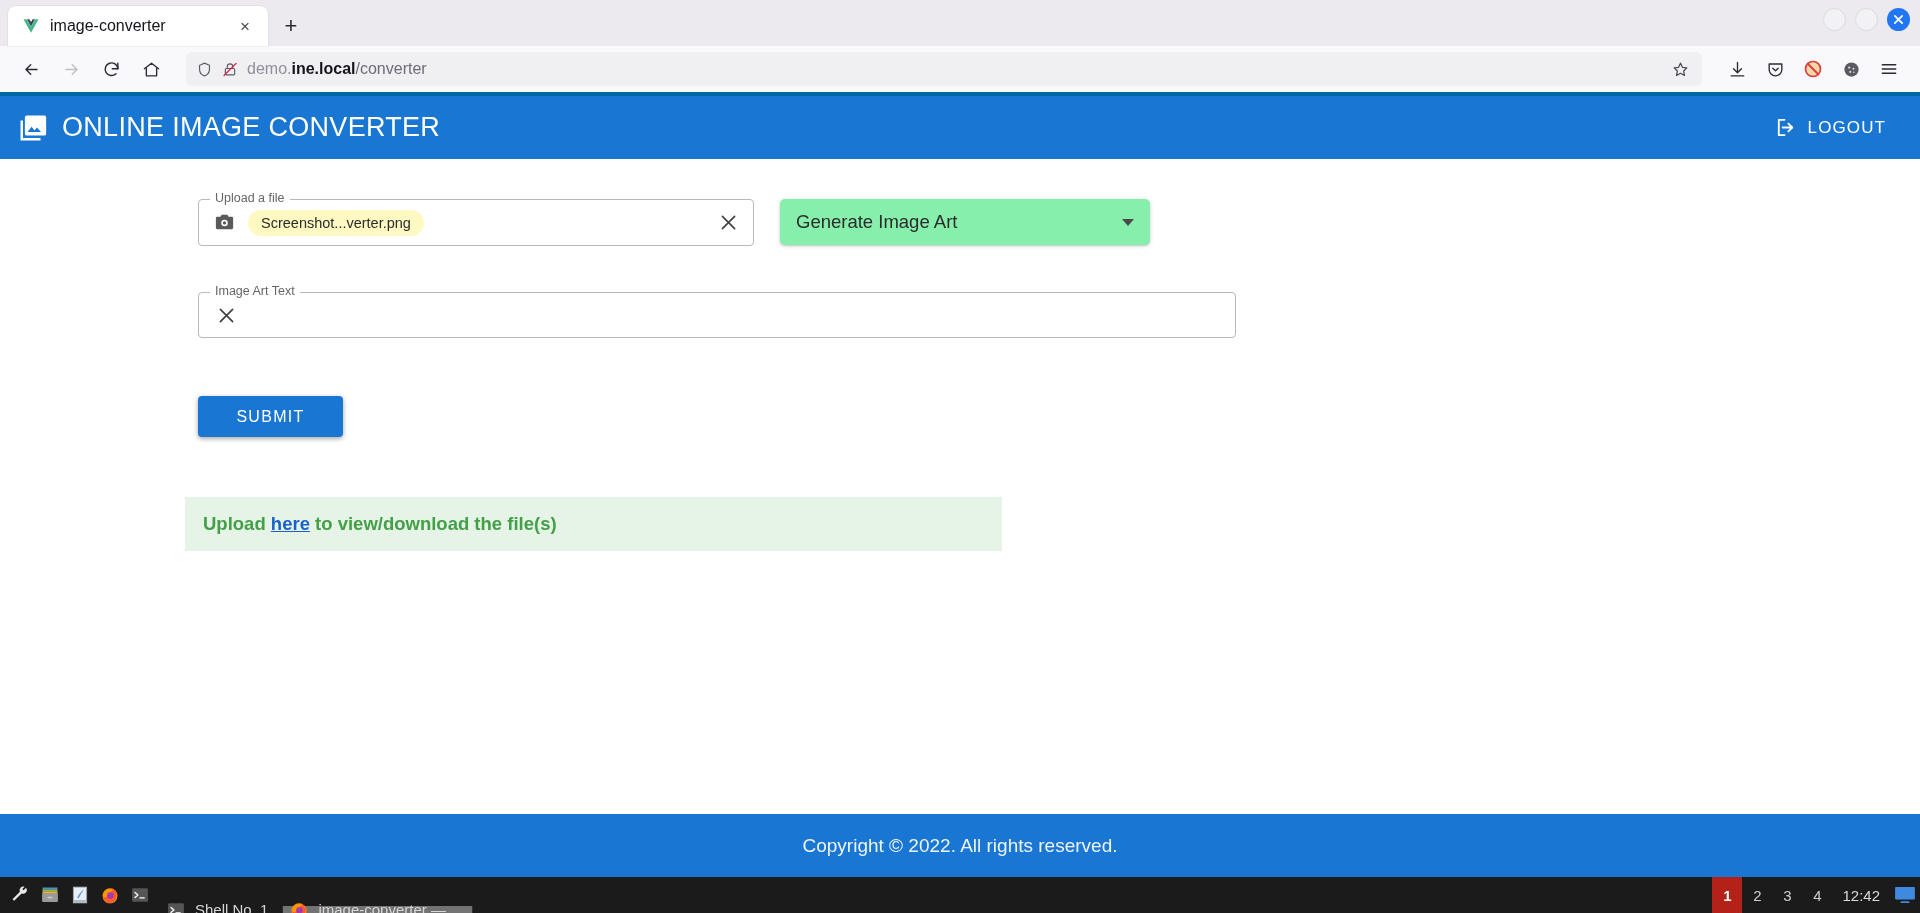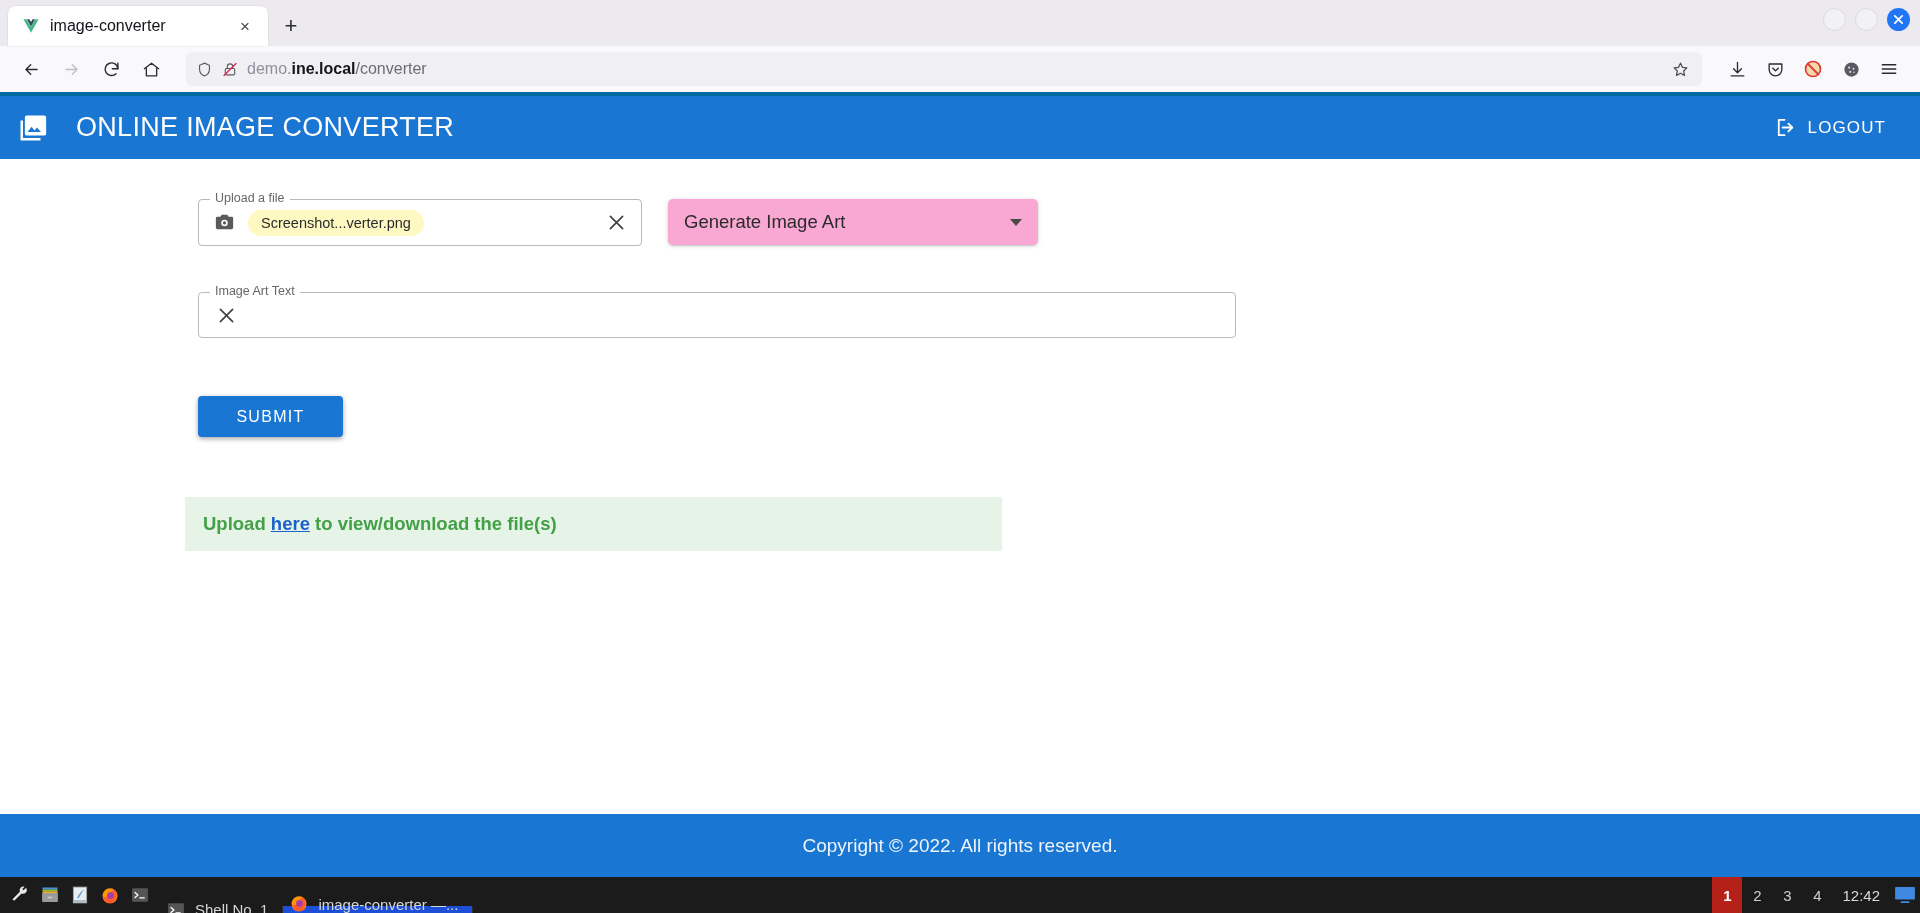--- a/index.html
+++ b/index.html
@@ -64,49 +64,49 @@
   .toolbar-right { display: flex; align-items: center; gap: 4px; }
 
   
   .page { flex: 1; display: flex; flex-direction: column; background: #fff; position: relative; }
 
   .appbar {
     height: 63px; background: #1976d2; color: #fff;
     display: flex; align-items: center; justify-content: space-between;
     padding: 0 24px 0 18px; flex: 0 0 63px;
   }
-  .brand { display: flex; align-items: center; gap: 28px; }
+  .brand { display: flex; align-items: center; gap: 14px; }
   .brand-title { font-size: 27px; font-weight: 400; letter-spacing: .3px; }
   .logout-btn {
     display: flex; align-items: center; gap: 11px; color: #fff;
     font-size: 17px; letter-spacing: 1.1px; padding: 8px 10px; border-radius: 4px;
   }
 
   .content { flex: 1; padding: 40px 0 0 198px; position: relative; }
 
   .row1 { display: flex; align-items: flex-start; gap: 26px; }
 
   .outlined {
     position: relative; border: 1px solid #b9b9b9; border-radius: 4px;
     height: 47px; display: flex; align-items: center; background: #fff;
   }
   .outlined > .legend {
     position: absolute; top: -8px; left: 11px; padding: 0 5px;
     background: #fff; font-size: 12.5px; color: #666; line-height: 1;
   }
-  .upload-field { width: 444px; padding: 0 12px 0 14px; gap: 12px; }
+  .upload-field { width: 556px; padding: 0 12px 0 14px; gap: 12px; }
   .chip {
     background: #fef9c3; border-radius: 16px; padding: 5px 13px;
     font-size: 14.5px; color: #2b2b2b; white-space: nowrap;
   }
   .spacer { flex: 1; }
   .clear-x { color: #3d3d3d; display: flex; align-items: center; justify-content: center; width: 26px; height: 26px; }
 
   .select-card {
-    width: 370px; height: 46px; background: #f9a8d4; border-radius: 5px;
+    width: 370px; height: 46px; background: #86efac; border-radius: 5px;
     box-shadow: 0 1px 4px rgba(0,0,0,.18), 0 1px 1px rgba(0,0,0,.10);
     display: flex; align-items: center; padding: 0 16px; gap: 10px;
   }
   .select-value { flex: 1; font-size: 18.5px; color: #2b2b2b; }
   .caret { width: 0; height: 0; border-left: 6px solid transparent; border-right: 6px solid transparent; border-top: 7px solid #4a4a4a; }
 
   .art-field { width: 1038px; height: 46px; margin-top: 46px; padding: 0 12px 0 14px; }
   .art-value { flex: 1; font-size: 19.5px; color: #1d1d1d; }
 
   .submit-btn {
@@ -132,21 +132,21 @@
   
   .taskbar {
     height: 36px; background: #1b1b1b; display: flex; align-items: stretch;
     flex: 0 0 36px; color: #d6d6d6; font-size: 15px;
   }
   .tb-icons { display: flex; align-items: center; gap: 10px; padding: 0 10px; }
   .tb-win {
     display: flex; align-items: center; gap: 9px; padding: 0 14px 0 6px;
     border-right: 1px solid #2e2e2e; white-space: nowrap; margin-top: 29px;
   }
-  .tb-win.focused { background: #1d4ed8; align-items: flex-end; }
+  .tb-win.focused { background: #737373; }
   .tb-spacer { flex: 1; }
   .tb-right { display: flex; align-items: stretch; }
   .ws {
     width: 30px; display: flex; align-items: center; justify-content: center;
     font-size: 15px; color: #cfcfcf;
   }
   .ws.current { background: #b32119; color: #fff; font-weight: 700; }
   .clock { display: flex; align-items: center; padding: 0 10px; color: #d9d9d9; }
   .tray-icon { width: 30px; display: flex; align-items: center; justify-content: center; }
 </style>

